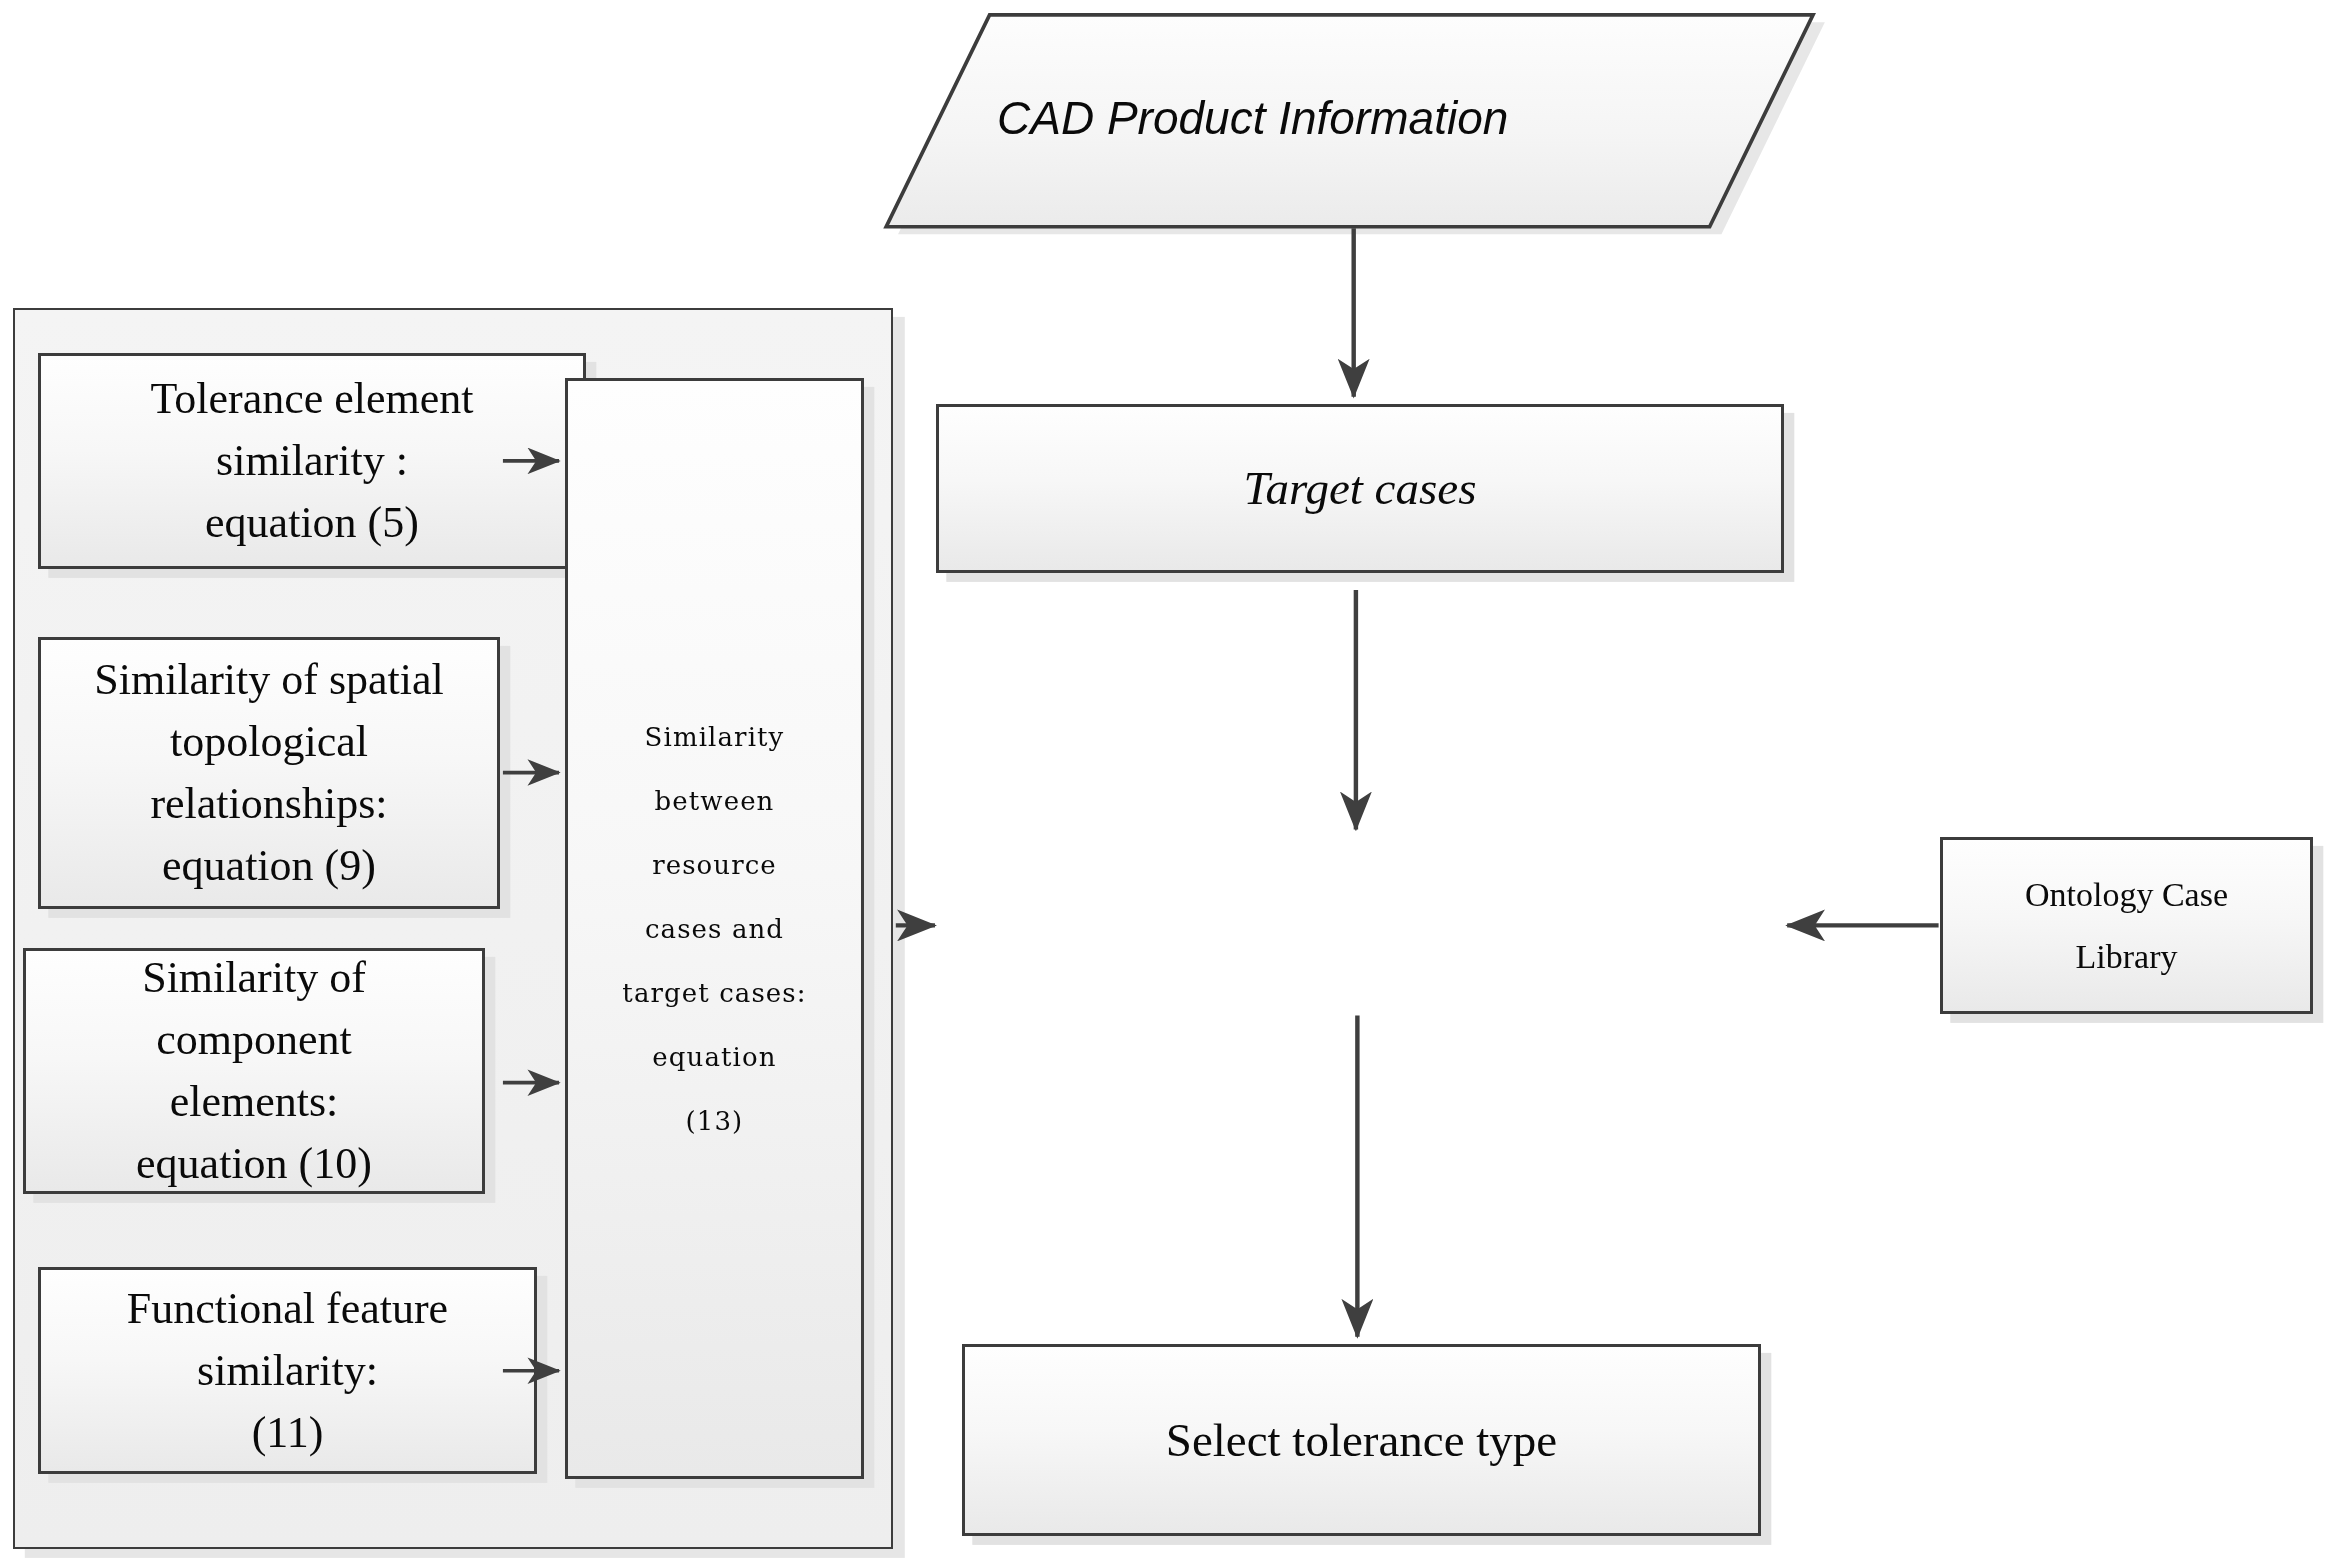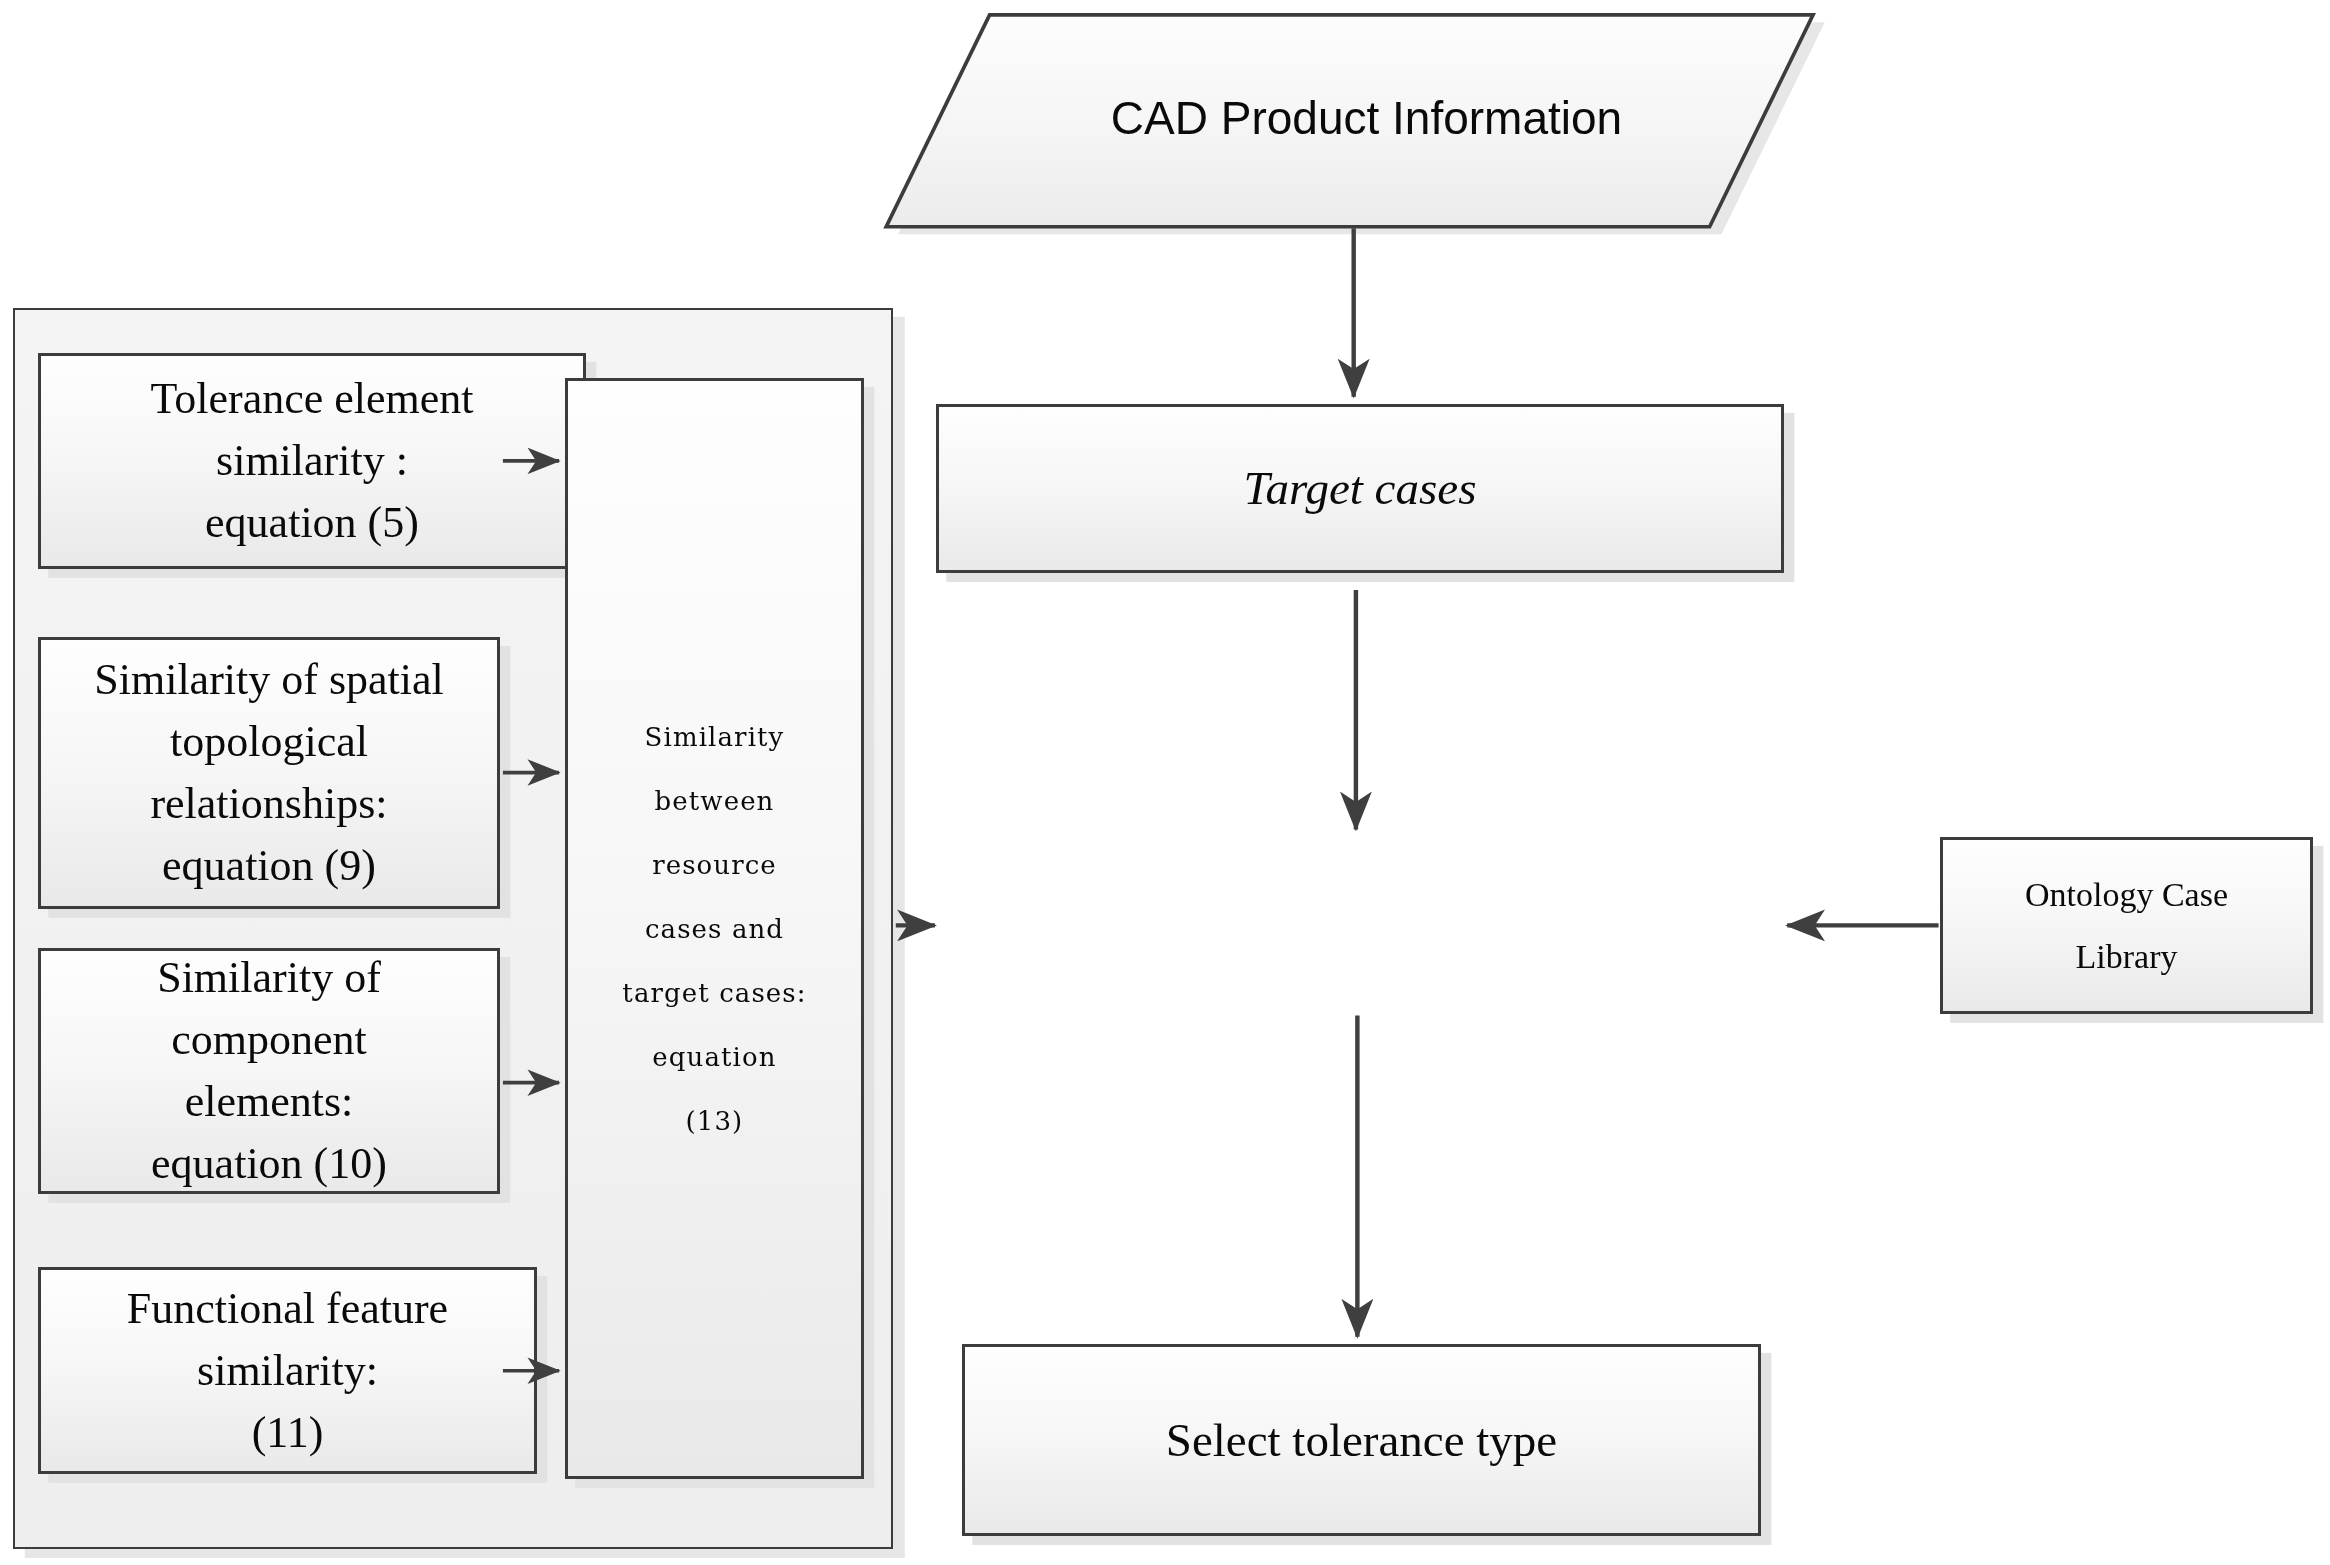--- a/index.html
+++ b/index.html
@@ -45,22 +45,23 @@
   
   .io-label{
     font-family:"Liberation Sans",sans-serif;
     font-size:46px; line-height:52px; color:#0a0a0a;
   }
   .svg-layer{
     position:absolute;left:0;top:0;width:2330px;height:1565px;
     pointer-events:none;
   }
   .abs-label{
-    position:absolute;display:flex;align-items:center;justify-content:center;
+    position:absolute;display:flex;align-items:center;justify-content:flex-start;
     text-align:center;
+    font-style:italic;
   }
 </style>
 </head>
 <body>
 
 <div class="canvas">
 
   <div class="container" style="left:13.3px;top:308px;width:880px;height:1241px;"></div>
 
   <div class="node sub-node" style="left:38px;top:353px;width:548px;height:216px;">
@@ -69,21 +70,21 @@
 equation (5)</div>
   </div>
 
   <div class="node sub-node" style="left:38px;top:637px;width:462px;height:272px;">
     <div class="label">Similarity of spatial
 topological
 relationships:
 equation (9)</div>
   </div>
 
-  <div class="node sub-node" style="left:38px;top:948px;width:462px;height:246px;">
+  <div class="node sub-node" style="left:23px;top:948px;width:462px;height:246px;">
     <div class="label">Similarity of
 component
 elements:
 equation (10)</div>
   </div>
 
   <div class="node sub-node" style="left:38px;top:1267px;width:499px;height:207px;">
     <div class="label">Functional feature
 similarity:
 (11)</div>

